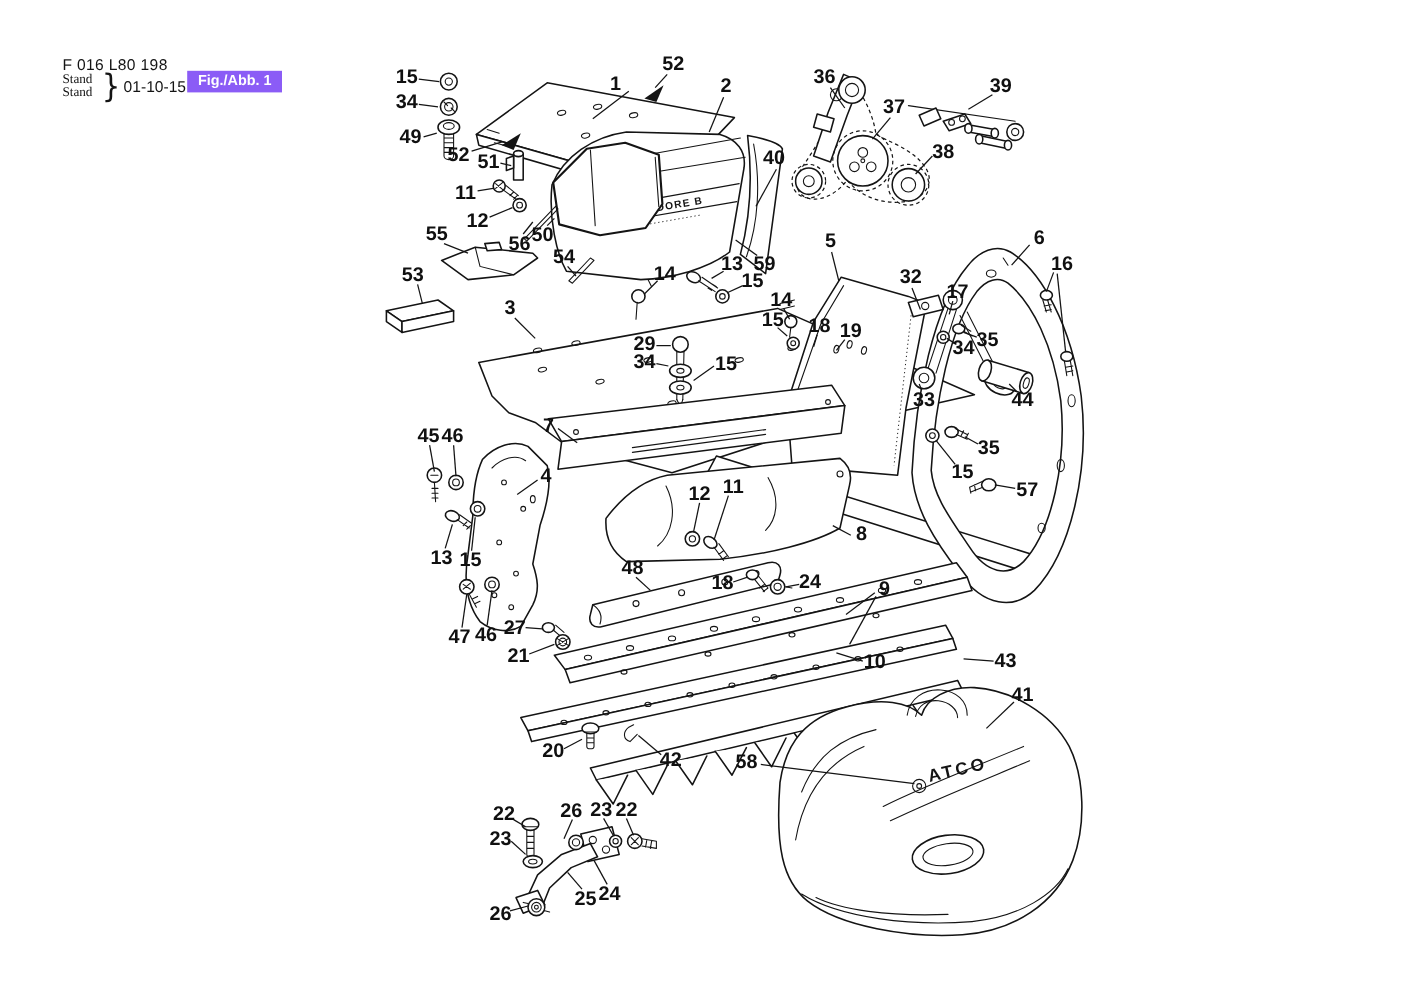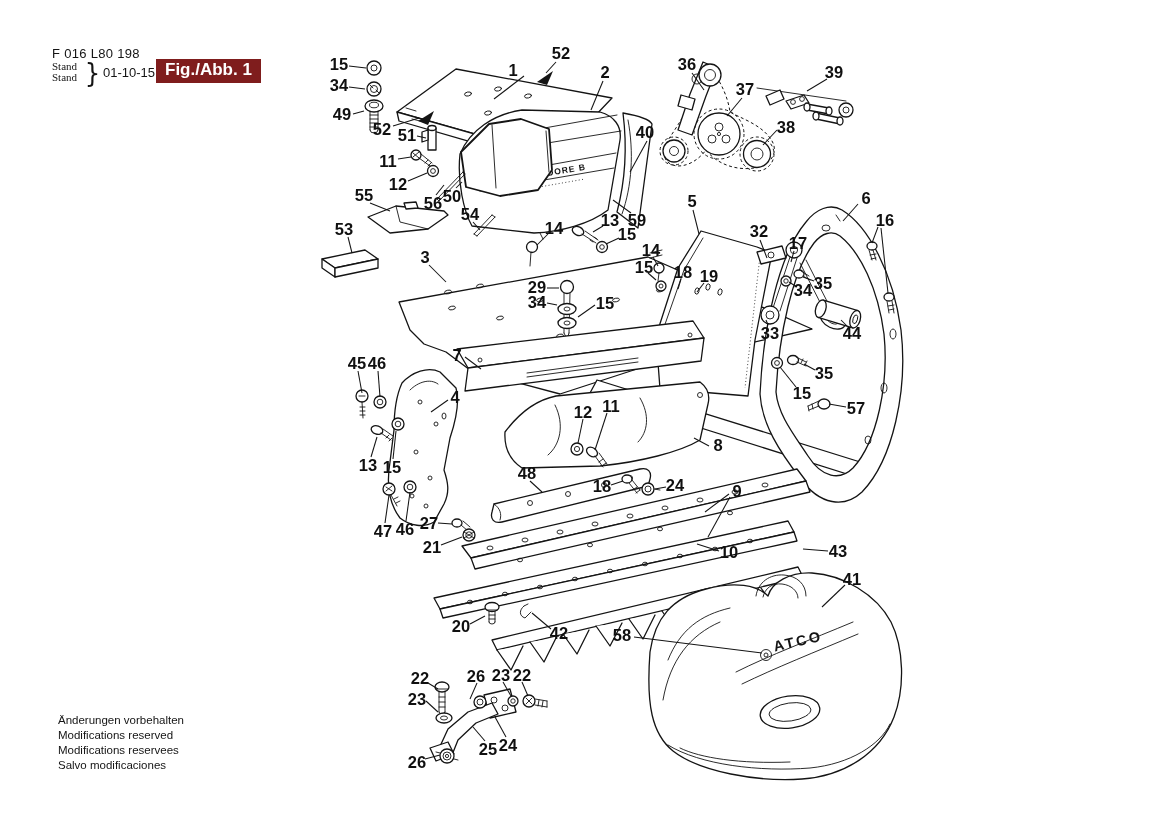--- a/index.html
+++ b/index.html
@@ -7,22 +7,22 @@
         font-family:"Liberation Sans",sans-serif;color:#141414;}
   .page svg{position:absolute;left:0;top:0;}
 
   
   .hdr-partno{position:absolute;left:52px;top:46px;font-size:13px;letter-spacing:.3px;}
   .hdr-rev{position:absolute;left:52px;top:61px;font-size:11px;line-height:11px;font-family:Liberation Serif, serif;}
   .hdr-rev .rv{display:block;}
   .hdr-brace{position:absolute;left:84px;top:57px;font-size:27px;font-weight:400;
              font-family:"DejaVu Sans",sans-serif;transform:scaleX(.9);}
   .hdr-date{position:absolute;left:103px;top:65px;font-size:13px;}
-  .hdr-fig{position:absolute;left:156px;top:59px;background:#7f1d1d;color:#fff;
-           font-size:17px;font-weight:bold;padding:1px 9px 3px 9px;}
+  .hdr-fig{position:absolute;left:156px;top:59px;background:#8b5cf6;color:#fff;
+           font-size:12px;font-weight:bold;padding:1px 9px 3px 9px;}
 
   
   .footer{position:absolute;left:58px;top:713px;font-size:11.5px;line-height:15px;}
 
   
   .part{fill:#ffffff;stroke:#141414;stroke-width:1.3;stroke-linejoin:round;stroke-linecap:round;}
   .bold{stroke-width:1.8;}
   .thin{fill:none;stroke:#141414;stroke-width:.9;stroke-linecap:round;}
   .hole{fill:none;stroke:#141414;stroke-width:.9;}
   .dash{fill:none;stroke:#141414;stroke-width:1;stroke-dasharray:3,2.6;}
@@ -665,19 +665,13 @@
         <text x="417" y="699">23</text>
         <text x="476" y="676">26</text>
         <text x="501" y="675">23</text>
         <text x="522" y="675">22</text>
         <text x="488" y="749">25</text>
         <text x="508" y="745">24</text>
         <text x="417" y="762">26</text>
       </g>
   </svg>
 
-  <div class="footer">
-    <div>Änderungen vorbehalten</div>
-    <div>Modifications reserved</div>
-    <div>Modifications reservees</div>
-    <div>Salvo modificaciones</div>
-  </div>
 </div>
 
 </body></html>

